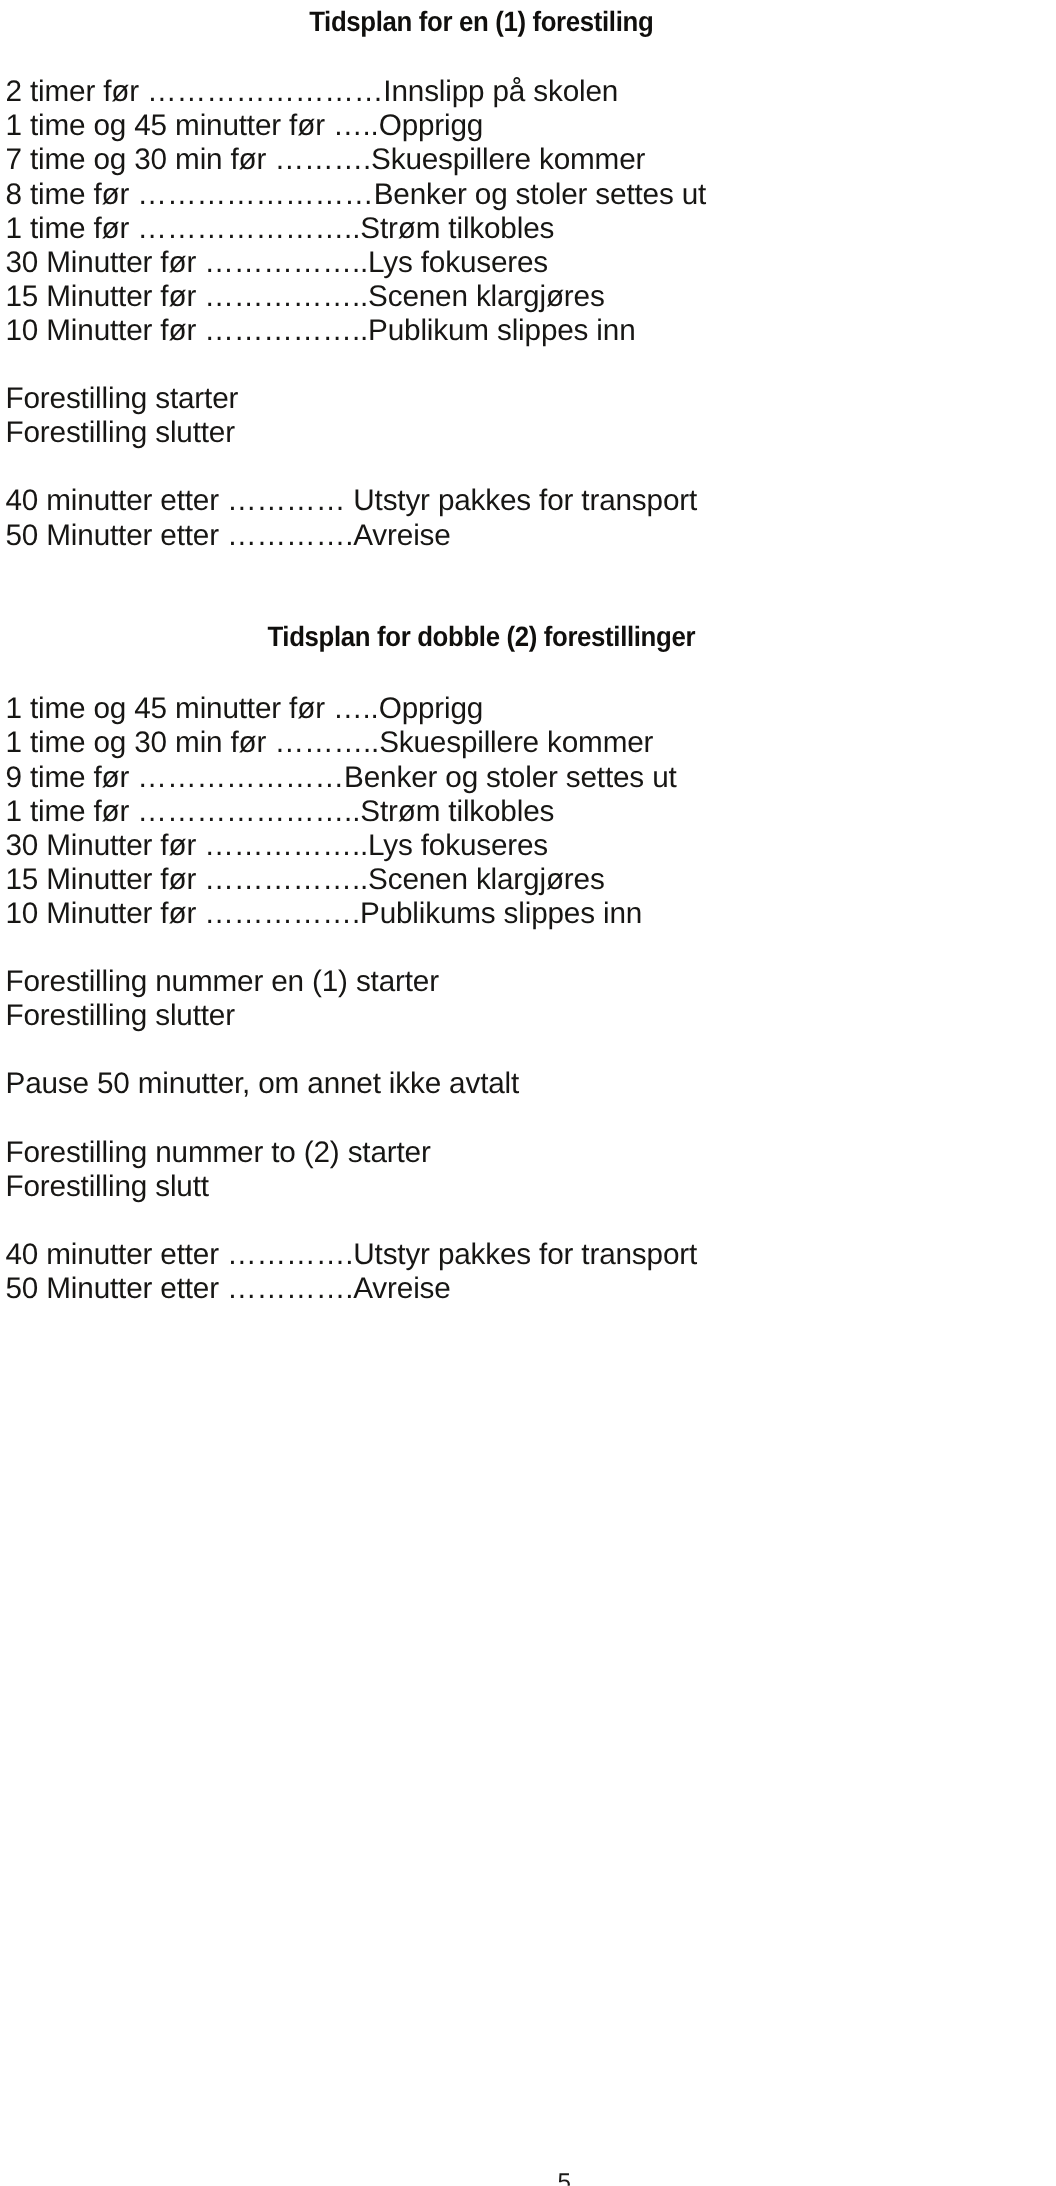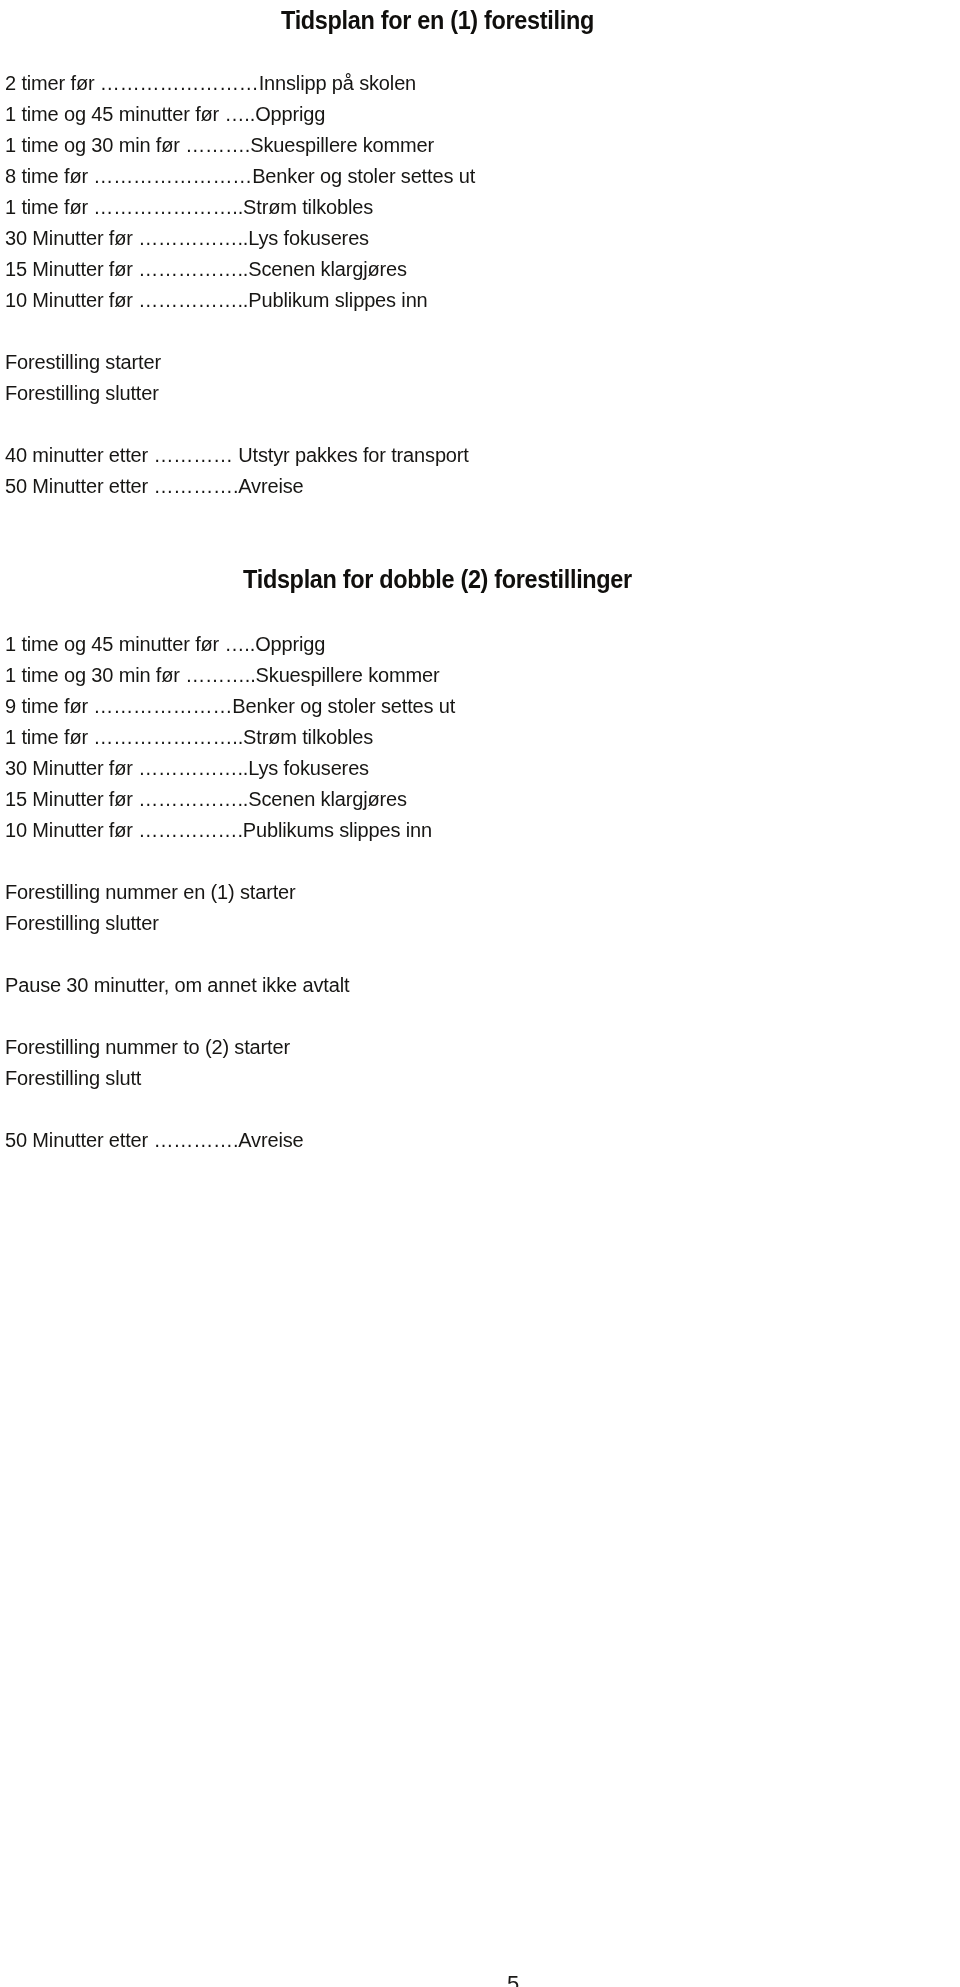--- a/index.html
+++ b/index.html
@@ -37,21 +37,21 @@
     color: #100f0d;
     white-space: nowrap;
     transform: scaleX(0.92);
     transform-origin: center center;
   }
 
   
   .block {
     font-family: "Liberation Sans", "DejaVu Sans", sans-serif;
     font-weight: 400;
-    font-size: 20px;
+    font-size: 27px;
     line-height: 31px;
     letter-spacing: -0.15px;
     color: #171614;
     white-space: nowrap;
   }
   .line {
     white-space: nowrap;
     height: 31px;
     overflow: visible;
   }
@@ -84,21 +84,21 @@
 
   <div class="s-title-1"></div>
 
   <div class="doc-title">Tidsplan for en (1) forestiling</div>
 
   <div class="s-after-t1"></div>
 
   <div class="block">
     <div class="line">2 timer før ……………………Innslipp på skolen</div>
     <div class="line">1 time og 45 minutter før …..Opprigg</div>
-    <div class="line">1 time og 30 min før ……….Skuespillere kommer</div>
+    <div class="line">7 time og 30 min før ……….Skuespillere kommer</div>
     <div class="line">8 time før ……………………Benker og stoler settes ut</div>
     <div class="line">1 time før  …………………..Strøm tilkobles</div>
     <div class="line">30 Minutter før ……………..Lys fokuseres</div>
     <div class="line">15 Minutter før ……………..Scenen klargjøres</div>
     <div class="line">10 Minutter før ……………..Publikum slippes inn</div>
   </div>
 
   <div class="s-group-gap"></div>
 
   <div class="block">
@@ -132,31 +132,32 @@
   <div class="s-group-gap"></div>
 
   <div class="block">
     <div class="line">Forestilling nummer en (1) starter</div>
     <div class="line">Forestilling slutter</div>
   </div>
 
   <div class="s-group-gap"></div>
 
   <div class="block">
-    <div class="line">Pause 30 minutter, om annet ikke avtalt</div>
+    <div class="line">Pause 50 minutter, om annet ikke avtalt</div>
   </div>
 
   <div class="s-group-gap"></div>
 
   <div class="block">
     <div class="line">Forestilling nummer to (2) starter</div>
     <div class="line">Forestilling slutt</div>
   </div>
 
   <div class="s-group-gap"></div>
 
   <div class="block">
+    <div class="line">40 minutter etter ………….Utstyr pakkes for transport</div>
     <div class="line">50 Minutter etter ………….Avreise</div>
   </div>
 
   <div class="page-number">5</div>
 
 </div>
 
 </body></html>

